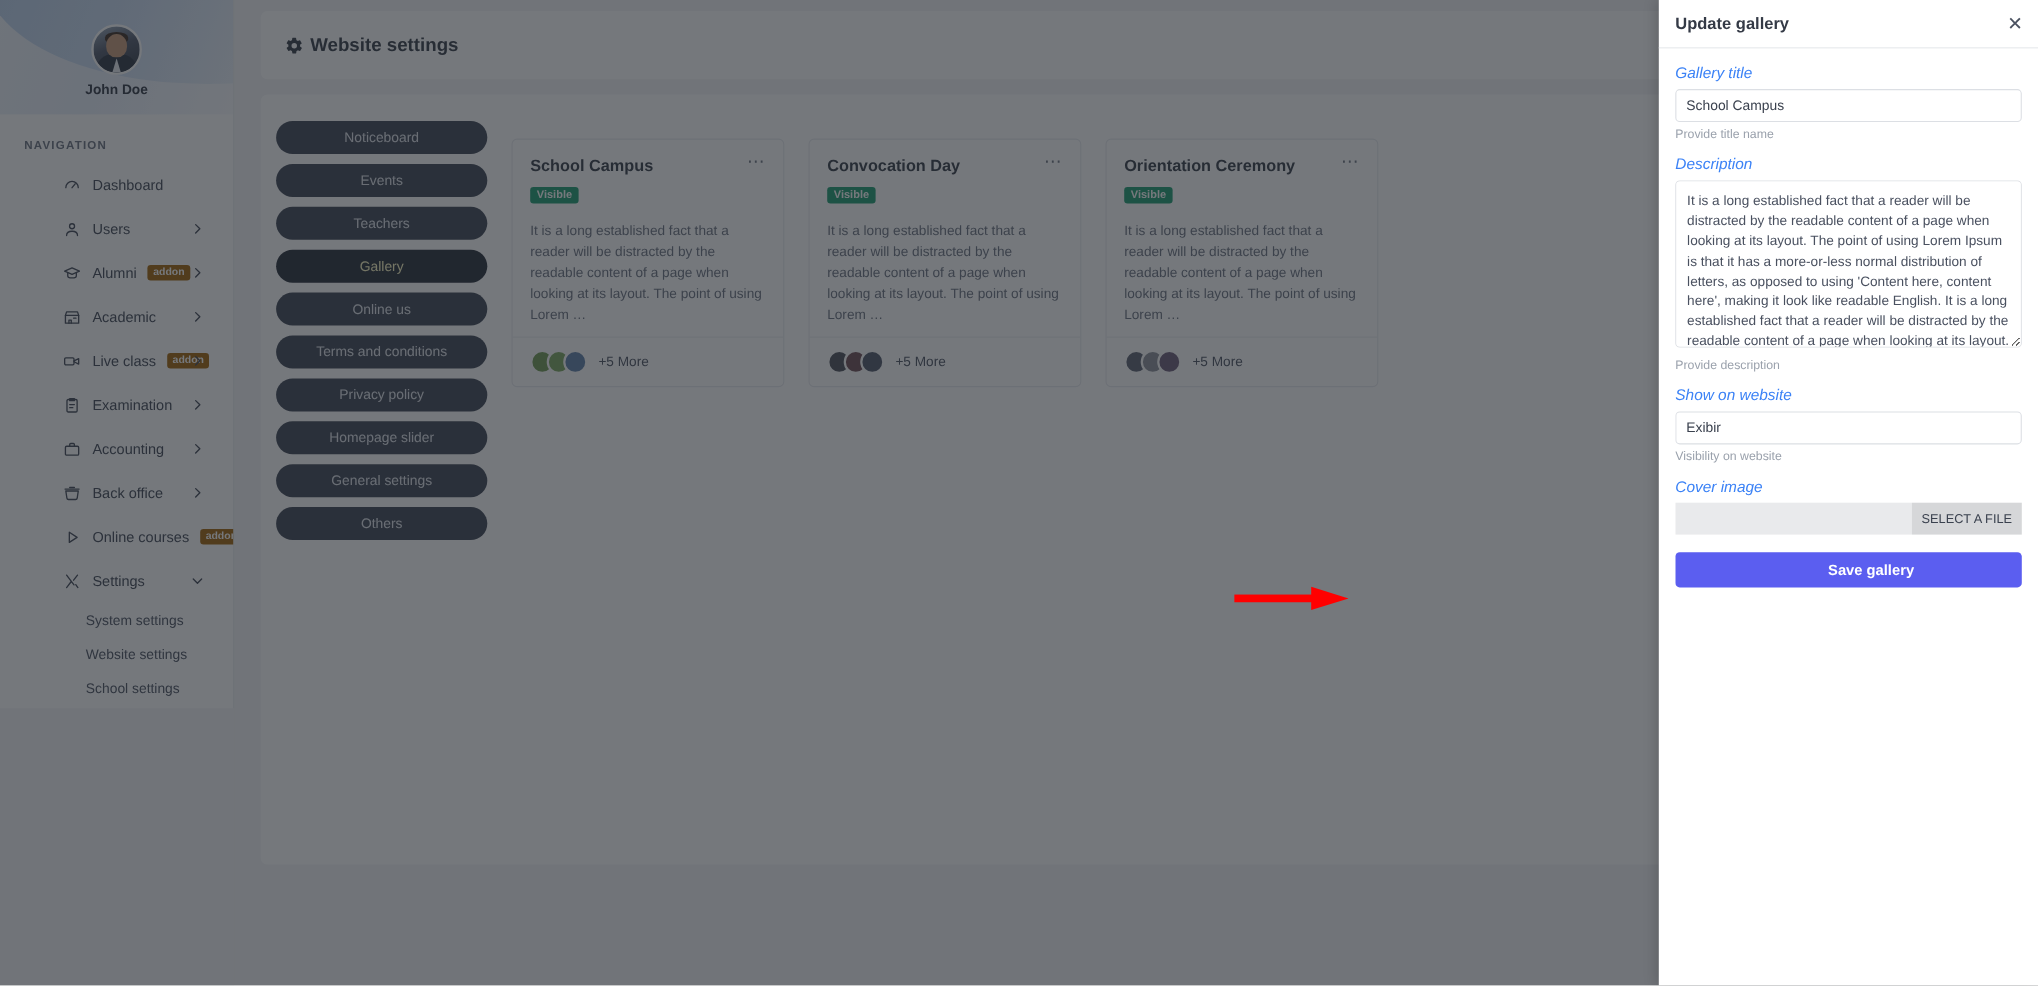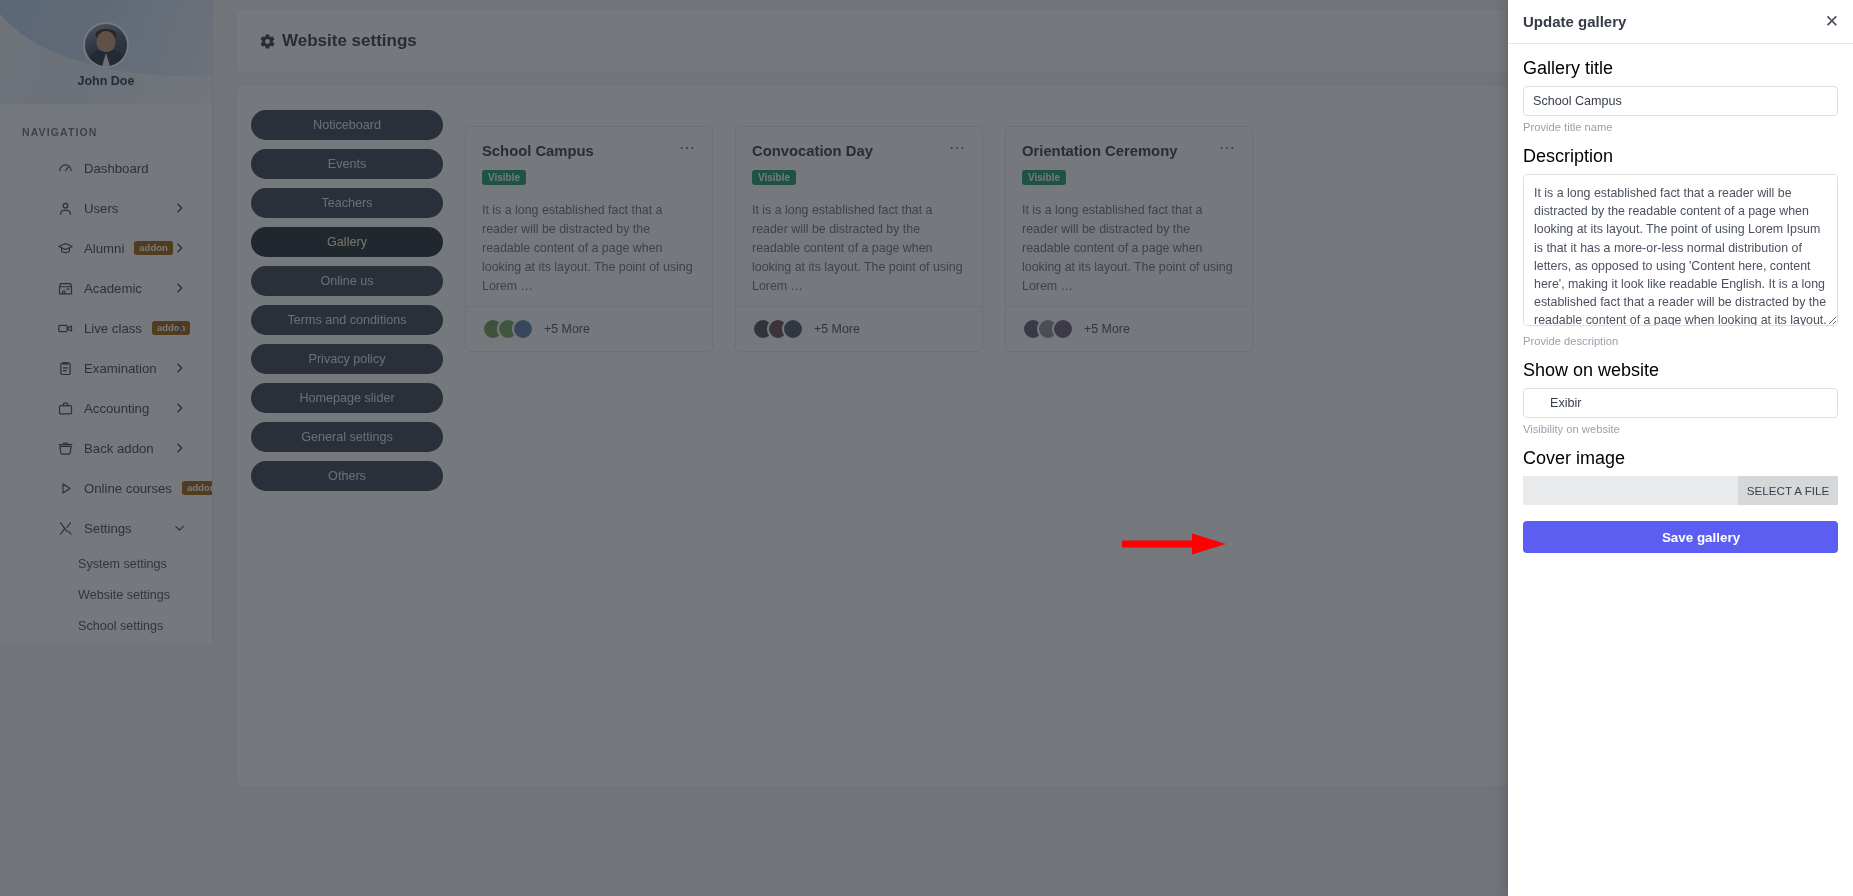--- a/index.html
+++ b/index.html
@@ -205,22 +205,22 @@
     display: flex; align-items: center; justify-content: space-between;
     padding: 0 14px 0 15px;
     border-bottom: 1px solid #e6e8eb;
     gap: 35px;
   }
   .drawer-title { font-size: 15px; font-weight: bold; color: #343a46; }
   .close-x { font-size: 17px; color: #4a5160; cursor: pointer; line-height:1; }
   .drawer-body { padding: 14px 15px 0 15px; overflow: hidden; }
 
   .fld-label {
-    font-size: 18px; color: #000000;
-    margin-bottom: 7px; display: block;
+    font-size: 14px; color: #3b82f6;
+    margin-bottom: 7px; display: block; font-style: italic;
   }
   .fld-input {
     width: 100%; height: 30px;
     border: 1px solid #dcdfe4; border-radius: 4px;
     padding: 0 9px; font-size: 12.6px; color: #3a414e;
     font-family: "Liberation Sans", sans-serif;
     background: #fff; outline: none;
   }
   .fld-help {
     font-size: 11.2px; color: #9aa1ac;
@@ -235,21 +235,21 @@
     outline: none; overflow-y: scroll;
   }
   .fld-area::-webkit-scrollbar { width: 7px; }
   .fld-area::-webkit-scrollbar-thumb { background: #c9ccd2; border-radius: 4px; }
   .fld-area::-webkit-scrollbar-track { background: #f2f3f5; }
 
   .sel-wrap { position: relative; }
   .fld-select {
     width: 100%; height: 30px;
     border: 1px solid #dcdfe4; border-radius: 4px;
-    padding: 0 26px 0 26px; font-size: 12.6px; color: #3a414e;
+    padding: 0 26px 0 9px; font-size: 12.6px; color: #3a414e;
     font-family: "Liberation Sans", sans-serif;
     background: #fff; outline: none;
     appearance: none; -webkit-appearance: none;
     cursor: pointer;
   }
   .sel-caret {
     position: absolute; right: 9px; top: 50%;
     transform: translateY(-50%);
     width: 0; height: 0;
     border-left: 5px solid transparent;
@@ -415,21 +415,21 @@
             </span>
           </li>
           <li class="nav-item">
             <span class="ico">
               <svg width="17" height="17" viewBox="0 0 24 24" fill="none" stroke="currentColor" stroke-width="1.7" stroke-linecap="round" stroke-linejoin="round">
                 <path d="M4 9h16l-1.4 9.2a2 2 0 0 1-2 1.7H7.4a2 2 0 0 1-2-1.7z"></path>
                 <path d="M3 6.5h18"></path>
                 <path d="M9 4.5h6"></path>
               </svg>
             </span>
-            <span class="lbl">Back addon</span>
+            <span class="lbl">Back office</span>
             <span class="chev">
               <svg width="13" height="13" viewBox="0 0 24 24" fill="none" stroke="currentColor" stroke-width="2.3" stroke-linecap="round" stroke-linejoin="round">
                 <polyline points="9,5 16,12 9,19"></polyline>
               </svg>
             </span>
           </li>
           <li class="nav-item">
             <span class="ico">
               <svg width="17" height="17" viewBox="0 0 24 24" fill="none" stroke="currentColor" stroke-width="1.7" stroke-linecap="round" stroke-linejoin="round">
                 <polygon points="8.5,5.5 18.5,12 8.5,18.5"></polygon>

